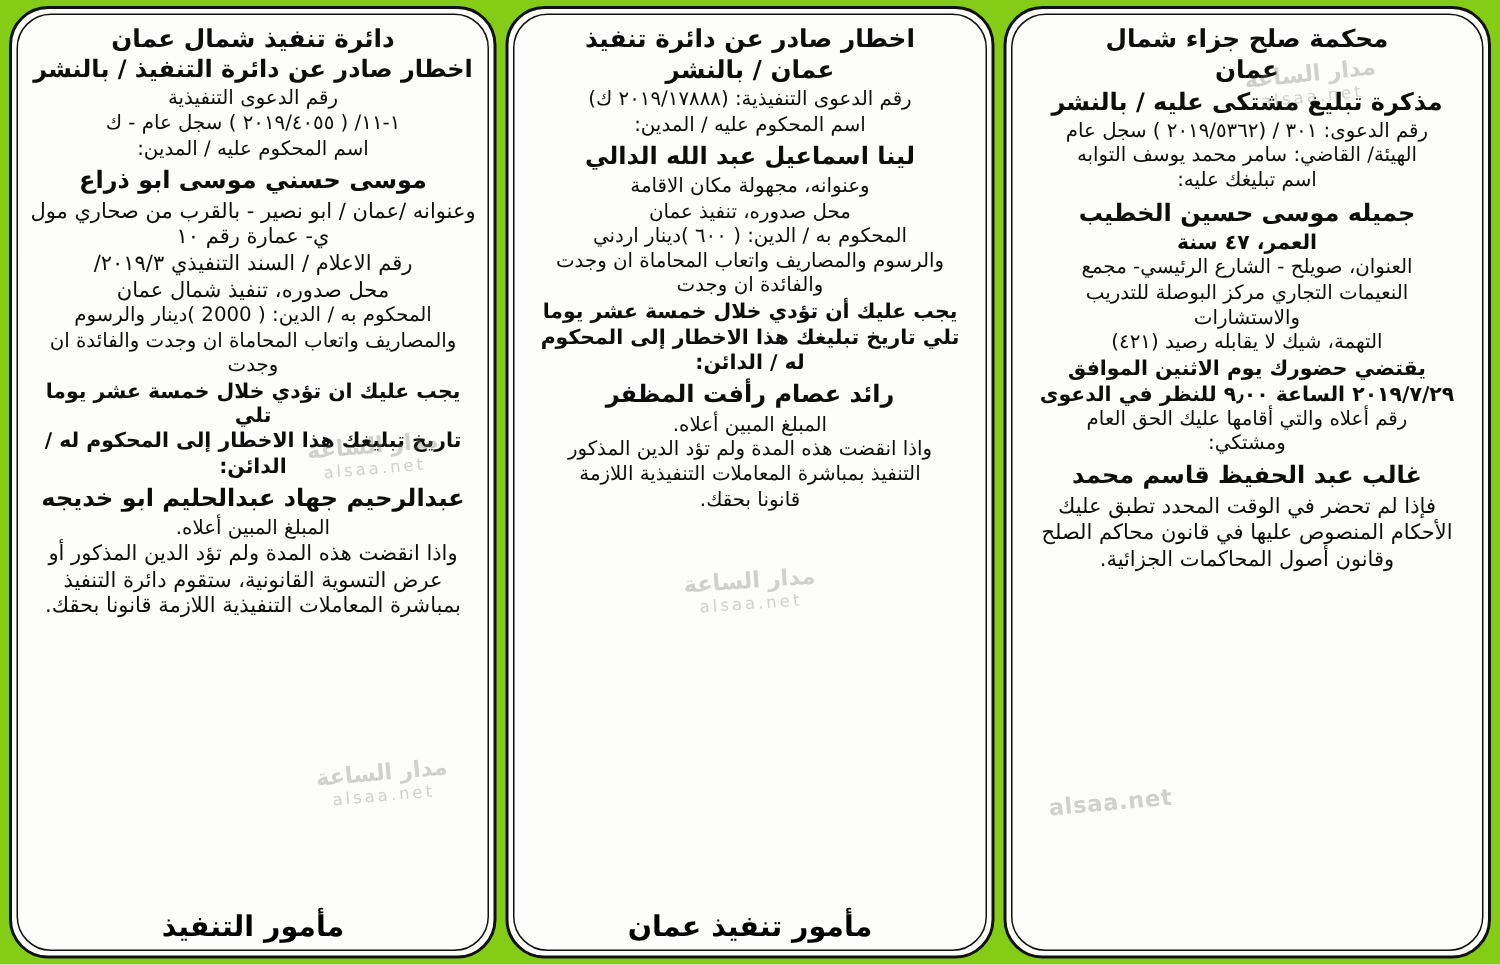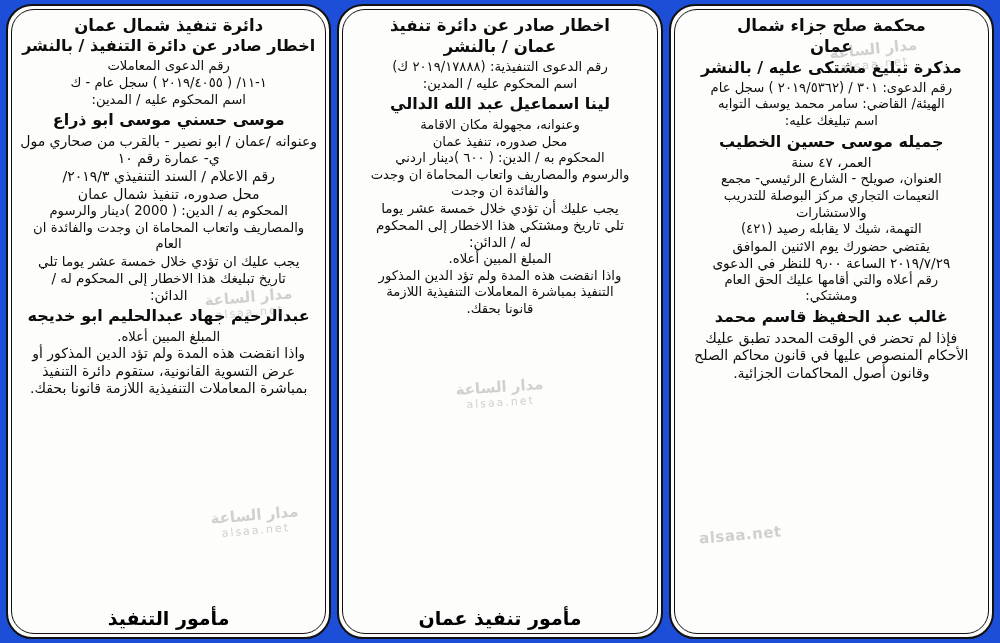--- a/index.html
+++ b/index.html
@@ -10,21 +10,21 @@
   body {
     width: 1000px;
     height: 643px;
     font-family: "DejaVu Sans", sans-serif;
     overflow: hidden;
   }
   .page {
     position: relative;
     width: 1000px;
     height: 643px;
-    background: #1d4ed8;
+    background: #84cc16;
     display: flex;
     flex-direction: row-reverse;
     gap: 6px;
     padding: 4px 6px;
     box-sizing: border-box;
   }
   .notice {
     position: relative;
     flex: 1 1 0;
     border: 2px solid #111;
@@ -79,21 +79,21 @@
     font-weight: bold;
     font-size: 16px;
     margin: 3px 0 3px 0;
   }
   .t-body {
     font-size: 13.2px;
     margin-bottom: 1px;
   }
   .t-bodyb {
     font-size: 13.6px;
-    font-weight: normal;
+    font-weight: bold;
     margin-bottom: 1px;
   }
   .t-small {
     font-size: 14px;
     margin-bottom: 1px;
   }
   .t-just {
     text-align: justify;
     text-align-last: center;
   }
@@ -136,31 +136,31 @@
 </style>
 </head>
 <body>
 
 <div class="page">
 
   <div class="notice">
     <div class="lines">
       <div class="ln t-title">دائرة تنفيذ شمال عمان</div>
       <div class="ln t-sub">اخطار صادر عن دائرة التنفيذ / بالنشر</div>
-      <div class="ln t-body">رقم الدعوى المعاملات</div>
+      <div class="ln t-body">رقم الدعوى التنفيذية</div>
       <div class="ln t-body">١-١١/ ( ٢٠١٩/٤٠٥٥ ) سجل عام - ك</div>
       <div class="ln t-body">اسم المحكوم عليه / المدين:</div>
       <div class="ln t-name">موسى حسني موسى ابو ذراع</div>
       <div class="ln t-small">وعنوانه /عمان / ابو نصير - بالقرب من صحاري مول</div>
       <div class="ln t-small">ي- عمارة رقم ١٠</div>
       <div class="ln t-small">رقم الاعلام / السند التنفيذي ٢٠١٩/٣/</div>
       <div class="ln t-small">محل صدوره، تنفيذ شمال عمان</div>
       <div class="ln t-body">المحكوم به / الدين: ( 2000 )دينار والرسوم</div>
       <div class="ln t-body">والمصاريف واتعاب المحاماة ان وجدت والفائدة ان</div>
-      <div class="ln t-body">العام</div>
+      <div class="ln t-body">وجدت</div>
       <div class="ln t-bodyb">يجب عليك ان تؤدي خلال خمسة عشر يوما تلي</div>
       <div class="ln t-bodyb">تاريخ تبليغك هذا الاخطار إلى المحكوم له /</div>
       <div class="ln t-bodyb">الدائن:</div>
       <div class="ln t-name">عبدالرحيم جهاد عبدالحليم ابو خديجه</div>
       <div class="ln t-body">المبلغ المبين أعلاه.</div>
       <div class="ln t-small t-just">واذا انقضت هذه المدة ولم تؤد الدين المذكور أو</div>
       <div class="ln t-small t-just">عرض التسوية القانونية، ستقوم دائرة التنفيذ</div>
       <div class="ln t-small t-just">بمباشرة المعاملات التنفيذية اللازمة قانونا بحقك.</div>
     </div>
     <div class="spacer"></div>
@@ -182,22 +182,23 @@
       <div class="ln t-title">عمان / بالنشر</div>
       <div class="ln t-body">رقم الدعوى التنفيذية: (٢٠١٩/١٧٨٨٨ ك)</div>
       <div class="ln t-body">اسم المحكوم عليه / المدين:</div>
       <div class="ln t-name">لينا اسماعيل عبد الله الدالي</div>
       <div class="ln t-body">وعنوانه، مجهولة مكان الاقامة</div>
       <div class="ln t-body">محل صدوره، تنفيذ عمان</div>
       <div class="ln t-body">المحكوم به / الدين: ( ٦٠٠ )دينار اردني</div>
       <div class="ln t-body">والرسوم والمصاريف واتعاب المحاماة ان وجدت</div>
       <div class="ln t-body">والفائدة ان وجدت</div>
       <div class="ln t-bodyb">يجب عليك أن تؤدي خلال خمسة عشر يوما</div>
-      <div class="ln t-bodyb">تلي تاريخ ومشتكي هذا الاخطار إلى المحكوم</div>
+      <div class="ln t-bodyb">تلي تاريخ تبليغك هذا الاخطار إلى المحكوم</div>
       <div class="ln t-bodyb">له / الدائن:</div>
+      <div class="ln t-name">رائد عصام رأفت المظفر</div>
       <div class="ln t-body">المبلغ المبين أعلاه.</div>
       <div class="ln t-body t-just">واذا انقضت هذه المدة ولم تؤد الدين المذكور</div>
       <div class="ln t-body t-just">التنفيذ بمباشرة المعاملات التنفيذية اللازمة</div>
       <div class="ln t-body t-just">قانونا بحقك.</div>
     </div>
     <div class="spacer"></div>
     <div class="footer">مأمور تنفيذ عمان</div>
 
     <div class="wm wm-b">
       <span>مدار الساعة</span>

